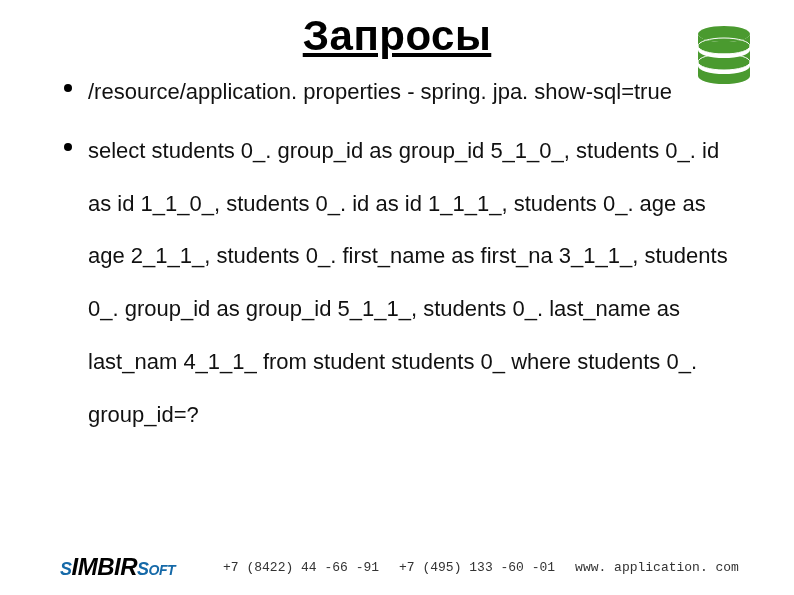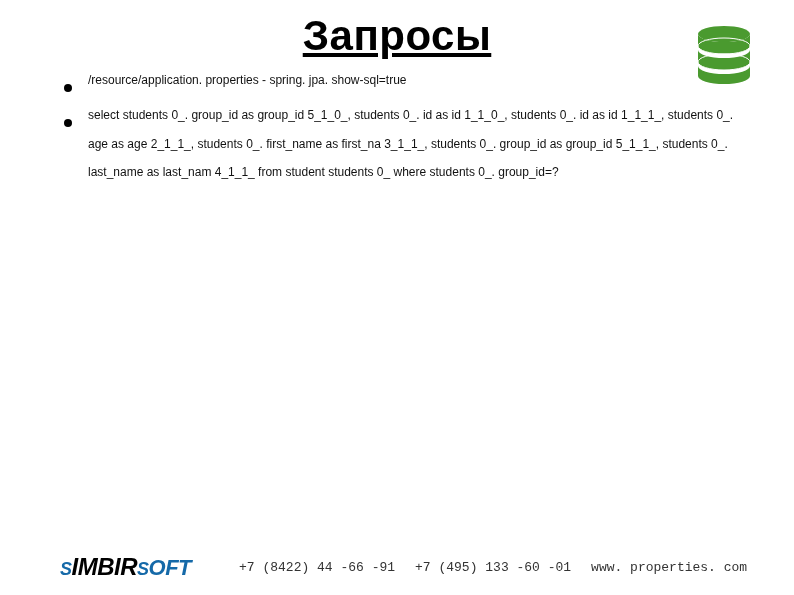--- a/index.html
+++ b/index.html
@@ -36,21 +36,21 @@
     height: 60px;
   }
   ul.bullets {
     list-style: none;
     margin: 0;
     padding: 0;
   }
   ul.bullets > li {
     position: relative;
     padding-left: 28px;
-    font-size: 12px;
+    font-size: 22px;
     line-height: 2.4;
     color: #111;
     margin-bottom: 6px;
   }
   ul.bullets > li::before {
     content: "";
     position: absolute;
     left: 4px;
     top: 18px;
     width: 8px;
@@ -71,21 +71,21 @@
   }
   .logo {
     display: flex;
     align-items: baseline;
     font-weight: 700;
     font-style: italic;
     letter-spacing: -0.5px;
   }
   .logo .s1 { color: #1569a8; font-size: 18px; }
   .logo .s2 { color: #000000; font-size: 24px; }
-  .logo .s3 { color: #1569a8; font-size: 22px; }
+  .logo .s3 { color: #1569a8; font-size: 14px; }
   .sep {
     width: 1px;
     height: 22px;
     background: #1d9d3f;
     opacity: 0.8;
     margin: 0 4px;
   }
   .footer span.info {
     white-space: nowrap;
     font-family: Liberation Mono, monospace;
@@ -121,16 +121,16 @@
   <div class="footer">
     <div class="logo">
       <span class="s1">S</span>
         <span class="s2">IMBIR</span>
         <span class="s1">S</span>
         <span class="s3">OFT</span>
     </div>
     <div class="sep"></div>
     <span class="info">+7 (8422) 44 -66 -91</span>
     <span class="info">+7 (495) 133 -60 -01</span>
-    <span class="info">www. properties. com</span>
+    <span class="info">www. application. com</span>
   </div>
 
 </div>
 
 </body></html>

